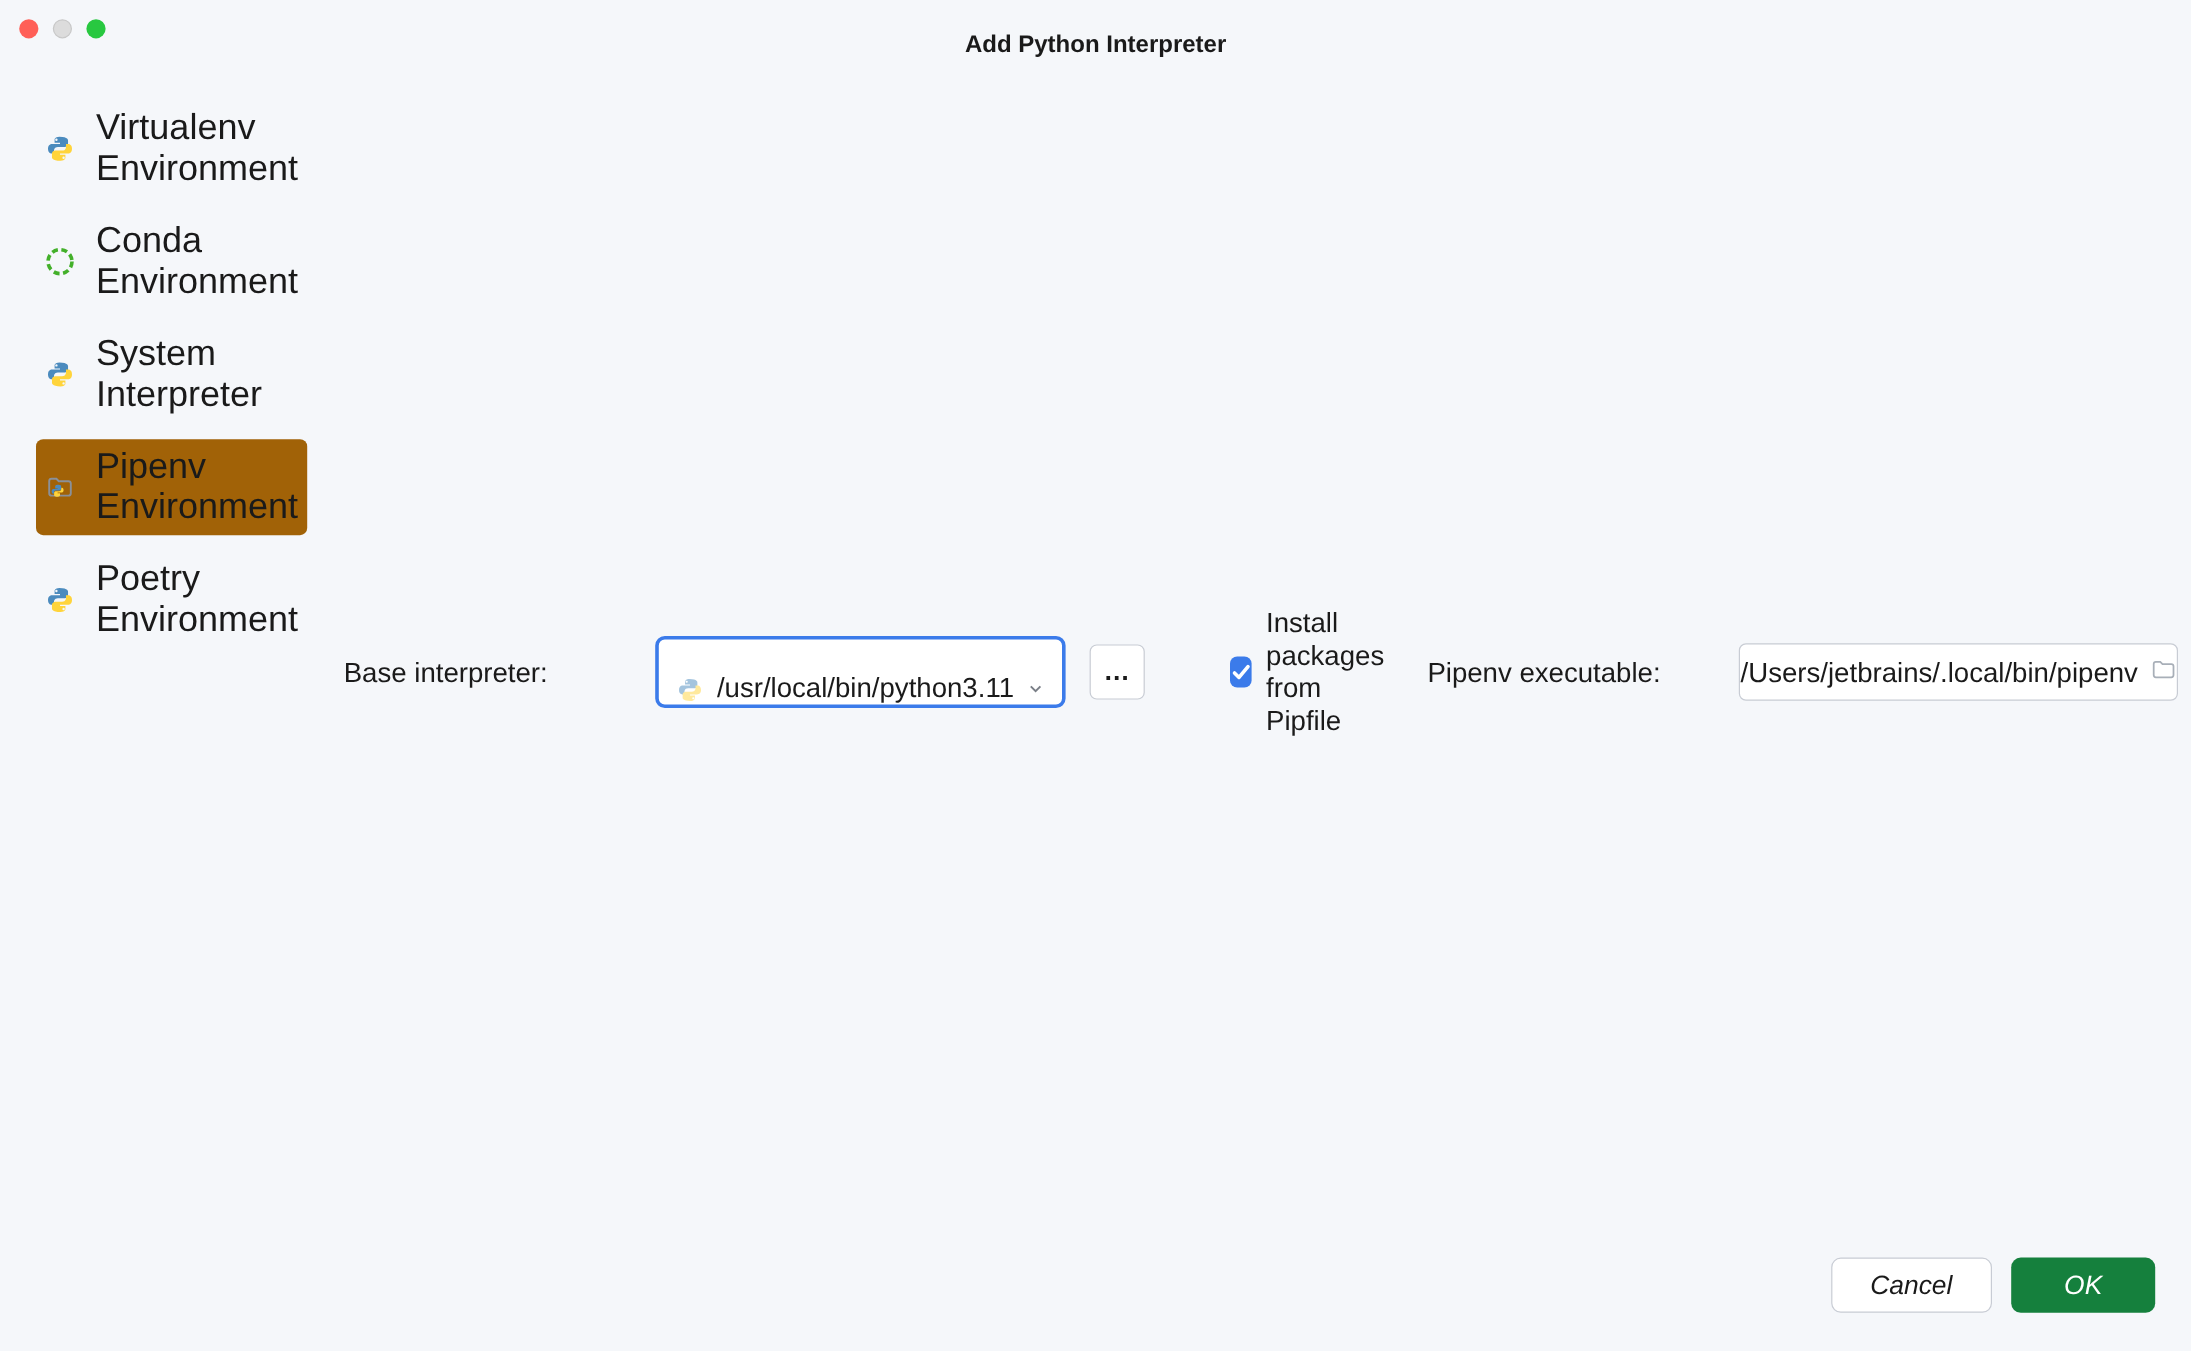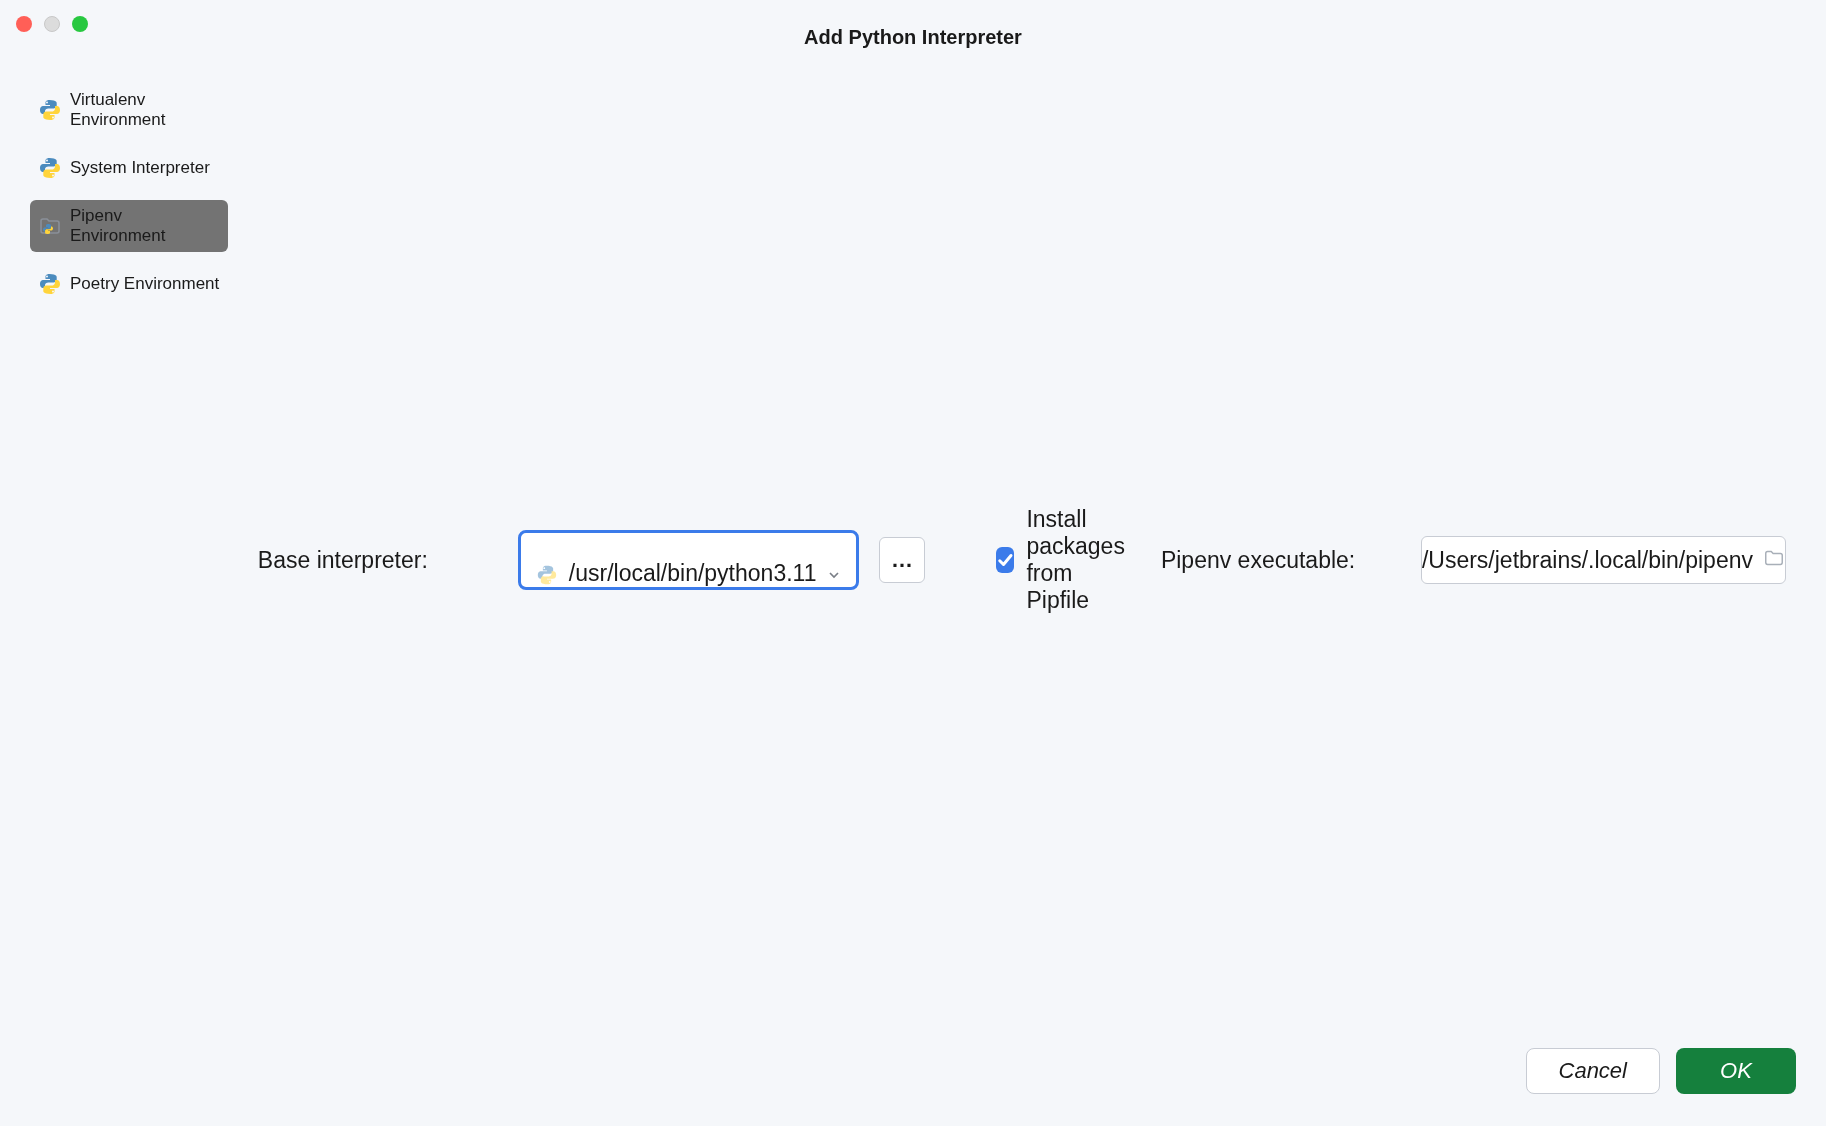--- a/index.html
+++ b/index.html
@@ -53,29 +53,29 @@
     .sidebar {
       width: 390px;
       padding: 36px 10px 0 30px;
       display: flex;
       flex-direction: column;
       gap: 14px;
     }
     .sidebar-item {
       display: flex;
       align-items: center;
-      gap: 8px;
+      gap: 18px;
       padding: 6px 8px;
       border-radius: 6px;
-      font-size: 17px;
+      font-size: 30px;
       color: #1a1a1a;
       cursor: pointer;
     }
     .sidebar-item.selected {
-      background: #737373;
+      background: #a16207;
     }
     .sidebar-icon {
       width: 24px;
       height: 24px;
       display: inline-flex;
       align-items: center;
       justify-content: center;
       flex-shrink: 0;
     }
     .main {
@@ -224,20 +224,28 @@
     <div class="sidebar-item">
       <span class="sidebar-icon">
         <svg viewBox="0 0 24 24" width="24" height="24">
           <path fill="#4B8BBE" d="M11.5 2c-4 0-4 2.5-4 2.5v2.5h4.5V8H5.5S2 7.8 2 12s3.3 4 3.3 4H7v-2.4s-.1-3.1 3.3-3.1h5.4s3 .05 3-2.9V5S19 2 11.5 2zm-2.5 1.5a1 1 0 110 2 1 1 0 010-2z"></path>
           <path fill="#FFD43B" d="M12.5 22c4 0 4-2.5 4-2.5V17H12v-1h6.5s3.5.2 3.5-4-3.3-4-3.3-4H17v2.4s.1 3.1-3.3 3.1H8.3s-3-.05-3 2.9V19S5 22 12.5 22zm2.5-1.5a1 1 0 110-2 1 1 0 010 2z"></path>
         </svg>
       </span>
       <span>Virtualenv Environment</span>
     </div>
 
+    <div class="sidebar-item">
+      <span class="sidebar-icon">
+        <svg viewBox="0 0 24 24" width="24" height="24">
+          <circle cx="12" cy="12" r="10" fill="none" stroke="#43b02a" stroke-width="3" stroke-dasharray="5 3"></circle>
+        </svg>
+      </span>
+      <span>Conda Environment</span>
+    </div>
 
     <div class="sidebar-item">
       <span class="sidebar-icon">
         <svg viewBox="0 0 24 24" width="24" height="24">
           <path fill="#4B8BBE" d="M11.5 2c-4 0-4 2.5-4 2.5v2.5h4.5V8H5.5S2 7.8 2 12s3.3 4 3.3 4H7v-2.4s-.1-3.1 3.3-3.1h5.4s3 .05 3-2.9V5S19 2 11.5 2zm-2.5 1.5a1 1 0 110 2 1 1 0 010-2z"></path>
           <path fill="#FFD43B" d="M12.5 22c4 0 4-2.5 4-2.5V17H12v-1h6.5s3.5.2 3.5-4-3.3-4-3.3-4H17v2.4s.1 3.1-3.3 3.1H8.3s-3-.05-3 2.9V19S5 22 12.5 22zm2.5-1.5a1 1 0 110-2 1 1 0 010 2z"></path>
         </svg>
       </span>
       <span>System Interpreter</span>
     </div>

